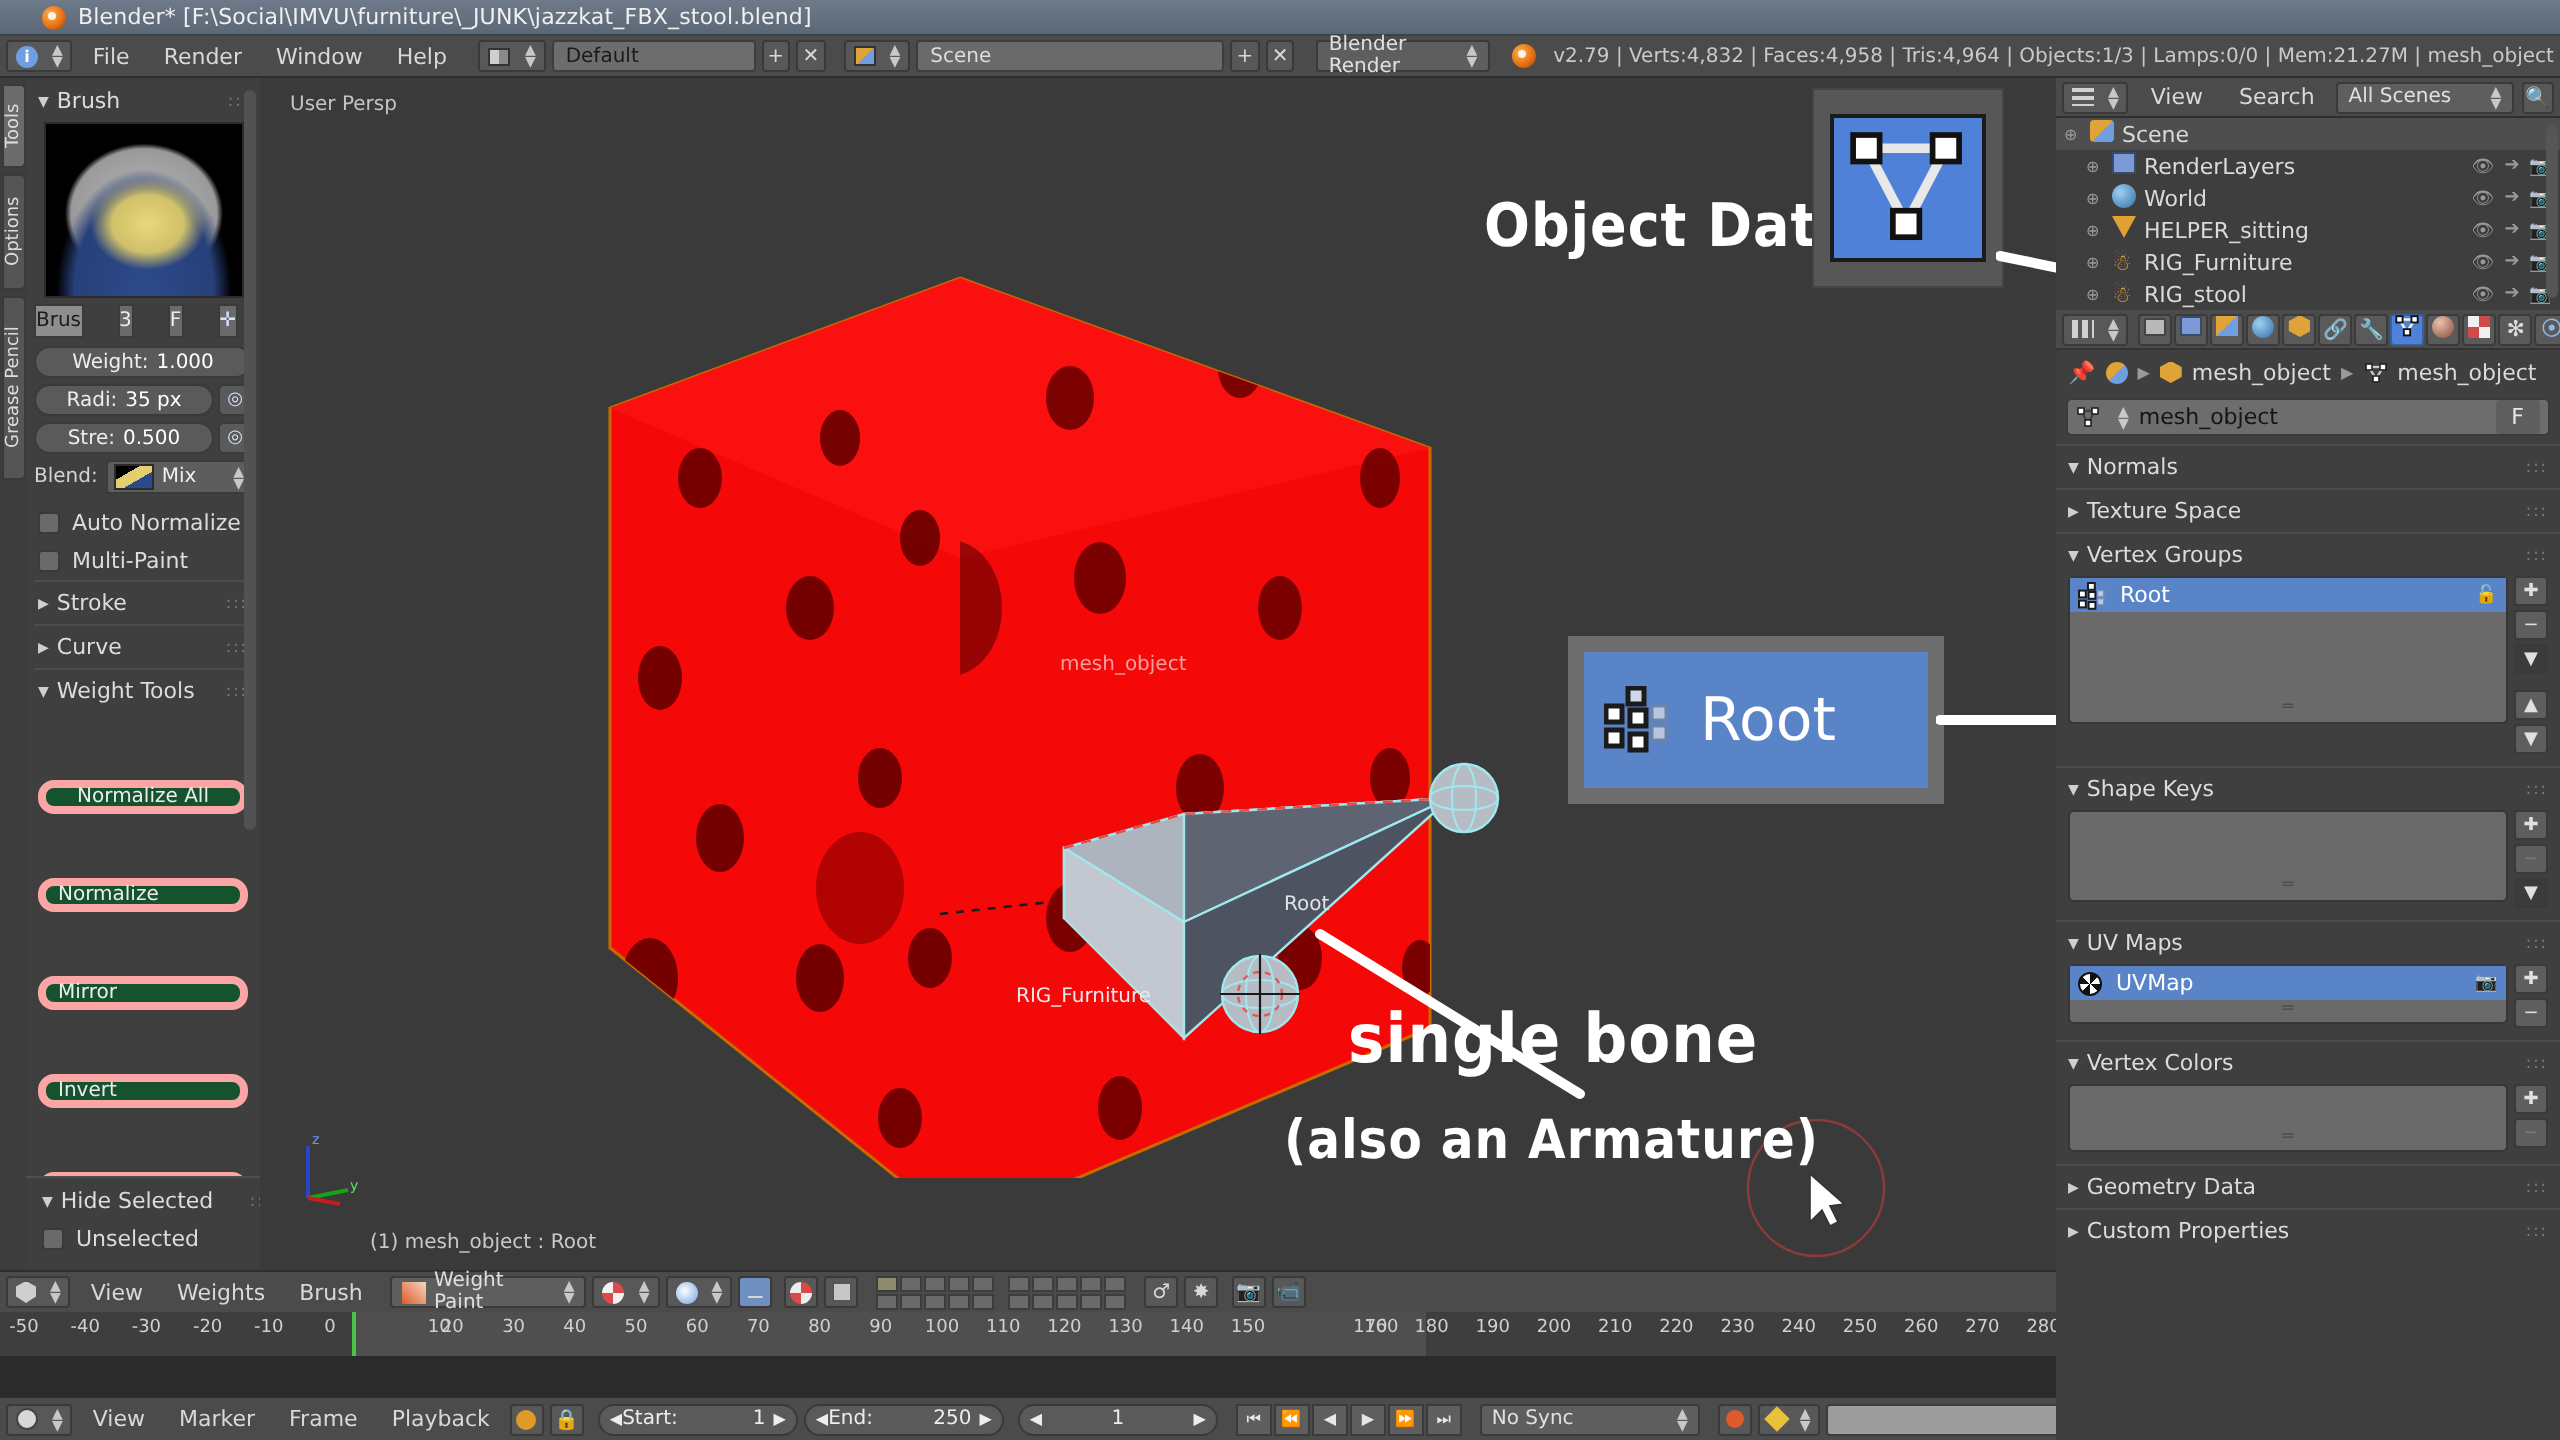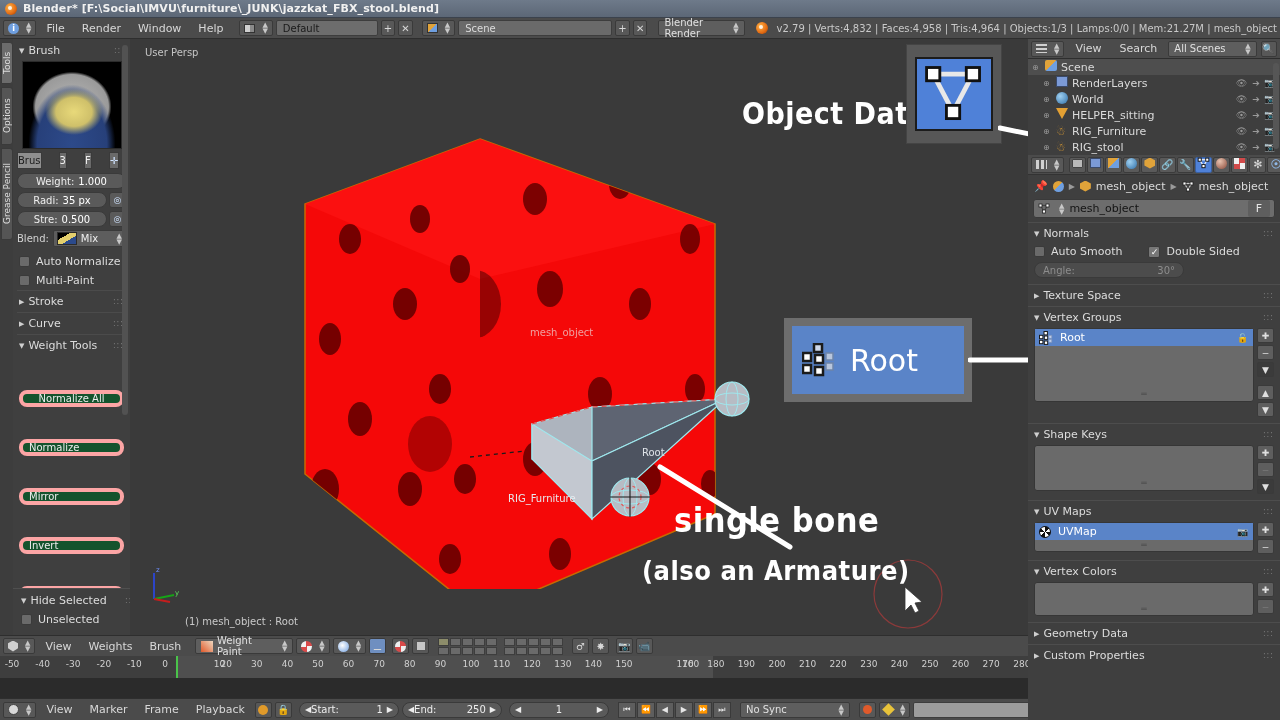--- a/index.html
+++ b/index.html
@@ -10,21 +10,21 @@
     background:#2b2b2b;
     -webkit-font-smoothing:antialiased;
   }
   .app { position:relative; width:1280px; height:720px; }
 
   
   .titlebar {
     position:absolute; left:0; top:0; width:1280px; height:18px;
     background:linear-gradient(#6e7a8a,#5c6776);
     border-bottom:1px solid #3b424c;
-    display:flex; align-items:center; padding-left:5px; gap:6px;font-weight:bold;
+    display:flex; align-items:center; padding-left:21px; gap:6px;
   }
   .titlebar .tlabel { font-size:11px; color:#f0f0f0; letter-spacing:.1px; }
   .blender-orb {
     width:12px; height:12px; border-radius:50%;
     background:radial-gradient(circle at 35% 35%, #ffb347, #e36b13 60%, #8c3a04);
     position:relative; flex:none;
   }
   .blender-orb:after{
     content:""; position:absolute; left:3px; top:3px; width:4px;height:4px;
     border-radius:50%; background:#fff; opacity:.85;
@@ -901,36 +901,20 @@
       <span style="color:#141414;">mesh_object</span>
       <span style="margin-left:auto;padding:0 8px;background:#5e5e5e;color:#e6e6e6;height:17px;display:flex;align-items:center;border-radius:2px;">F</span>
     </div>
 
     <div class="p-sec">
       <div class="p-hdr">
         <span class="tri">▼</span>
         <span>Normals</span>
         <span class="grip">:::</span>
       </div>
-      <div class="p-body">
-        <div style="display:flex;gap:26px;align-items:center;">
-          <div class="chkrow" style="padding:1px 0;">
-            <span class="chk"></span>
-            <span>Auto Smooth</span>
-          </div>
-          <div class="chkrow" style="padding:1px 0;">
-            <span class="chk-on">✓</span>
-            <span>Double Sided</span>
-          </div>
-        </div>
-        <div class="angle-pill">
-          <span>Angle:</span>
-          <span>30°</span>
-        </div>
-      </div>
     </div>
 
     <div class="p-sec">
       <div class="p-hdr">
         <span class="tri">▶</span>
         <span>Texture Space</span>
         <span class="grip">:::</span>
       </div>
     </div>
 

